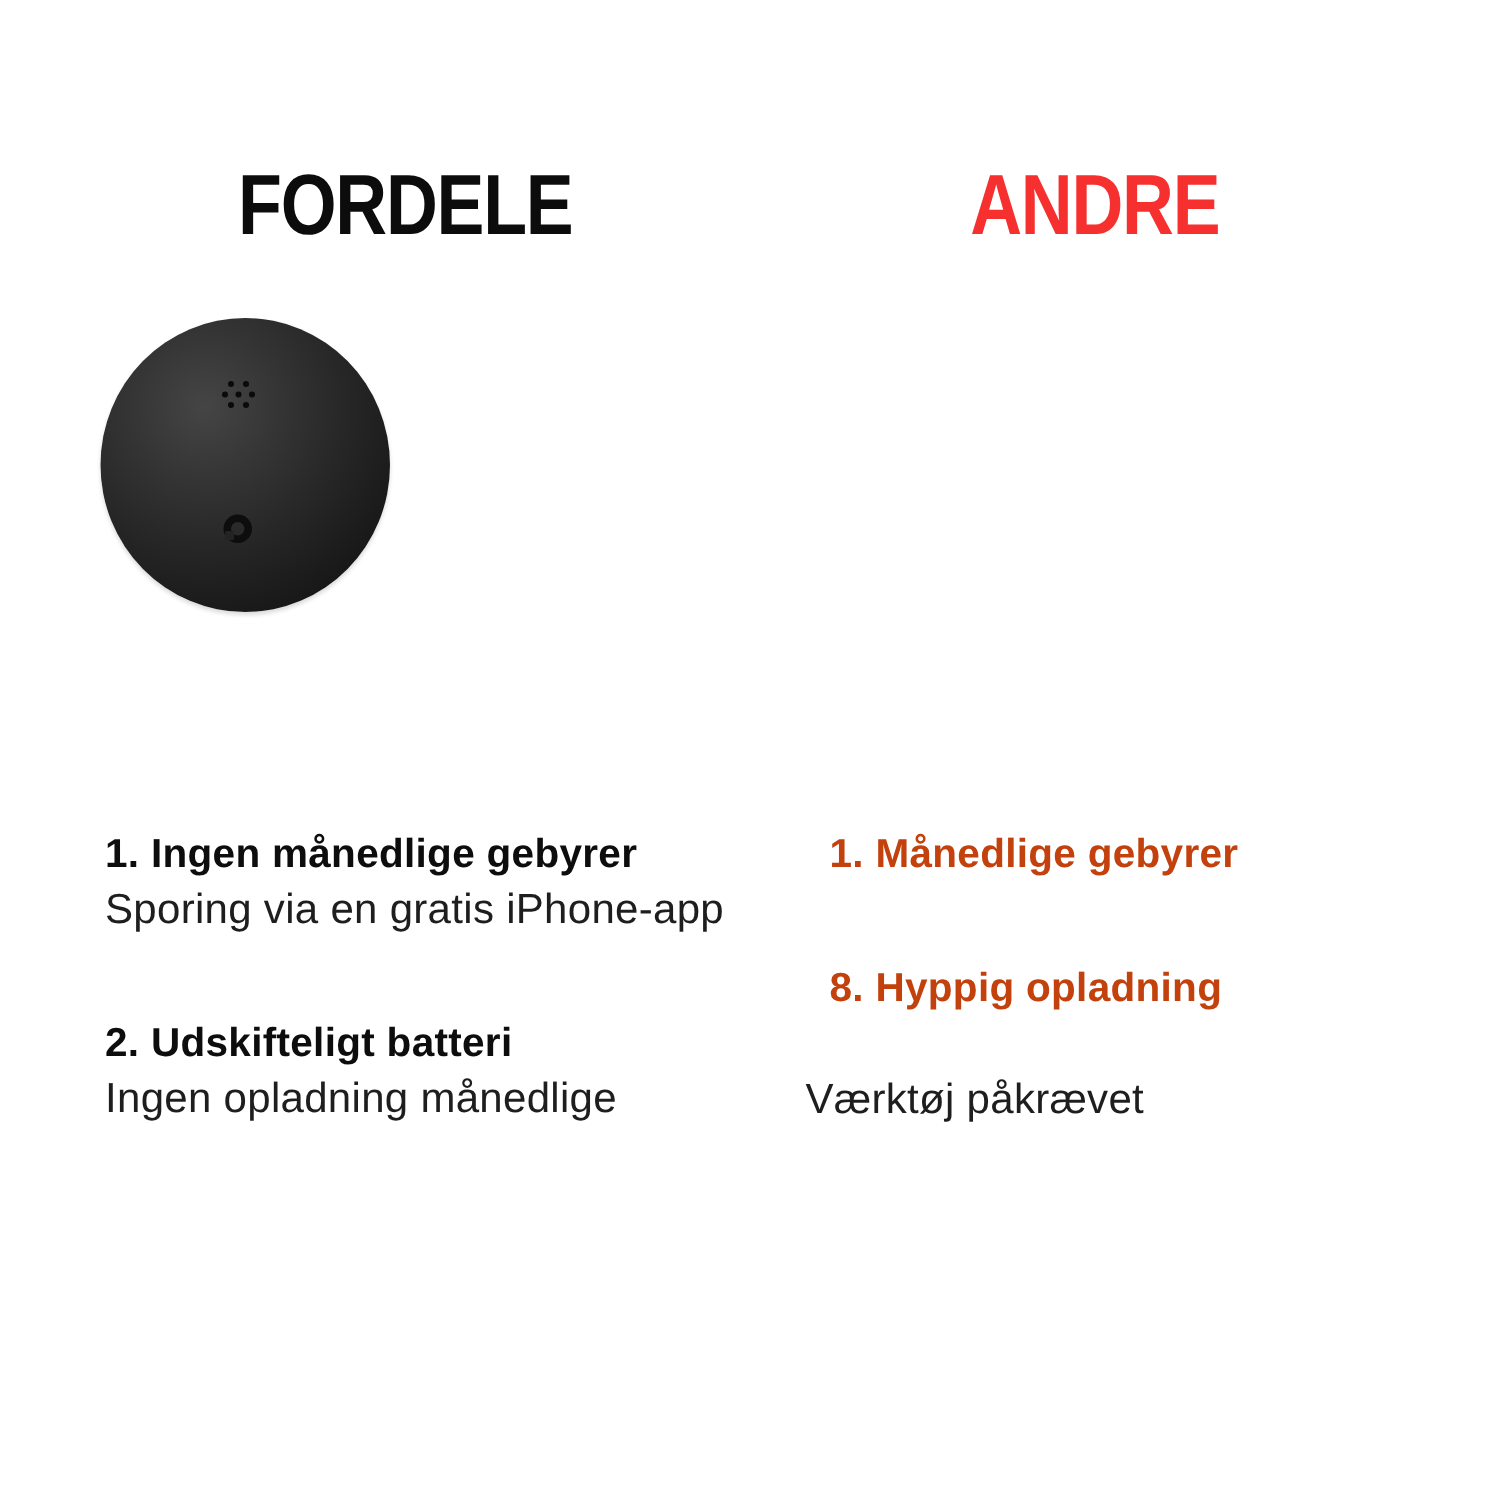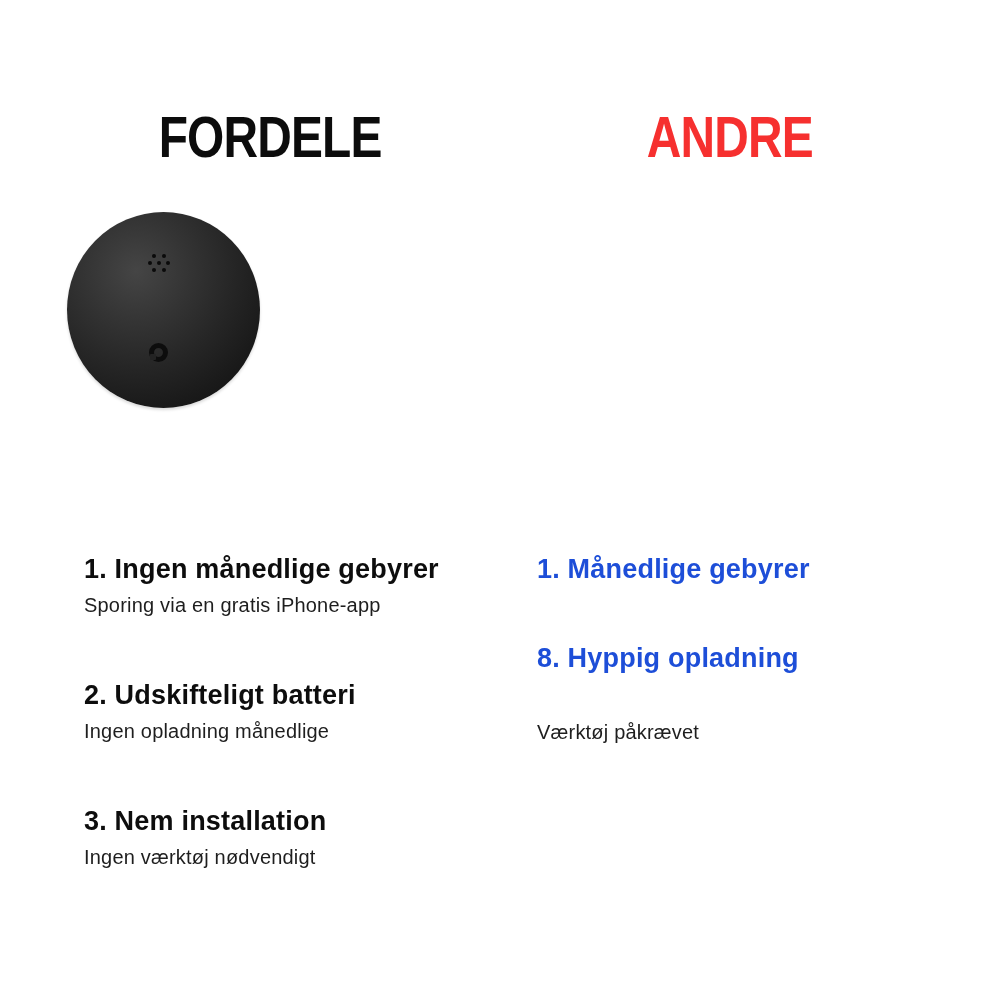--- a/index.html
+++ b/index.html
@@ -73,37 +73,37 @@
     left: -4px;
     bottom: -3px;
     width: 6px;
     height: 6px;
     background: #232323;
     border-radius: 1px;
   }
 
   
   .col { position: absolute; top: 552px; }
-  .col-left  { left: 84px;  width: 470px; }
+  .col-left  { left: 70px;  width: 470px; }
   .col-right { left: 537px; width: 420px; }
 
   .item { margin-bottom: 54px; }
   .col-right .item-2 { margin-bottom: 38px; }
   .item:last-child { margin-bottom: 0; }
 
   .item-heading {
     font-size: 27px;
     font-weight: bold;
     line-height: 35px;
     color: #0d0d0d;
     letter-spacing: 0.2px;
   }
-  .col-right .item-heading { color: #1d4ed8; }
+  .col-right .item-heading { color: #c2410c; margin-left: 16px; }
   .item-body {
-    font-size: 20px;
+    font-size: 28px;
     font-weight: normal;
     line-height: 37px;
     color: #1e1e1e;
     letter-spacing: 0.2px;
   }
 </style>
 </head>
 <body>
 
 <div class="canvas">
@@ -121,24 +121,20 @@
 
   <div class="col col-left">
     <div class="item item-1">
       <div class="item-heading">1. Ingen månedlige gebyrer</div>
       <div class="item-body">Sporing via en gratis iPhone-app</div>
     </div>
     <div class="item item-2">
       <div class="item-heading">2. Udskifteligt batteri</div>
       <div class="item-body">Ingen opladning månedlige</div>
     </div>
-    <div class="item item-3">
-      <div class="item-heading">3. Nem installation</div>
-      <div class="item-body">Ingen værktøj nødvendigt</div>
-    </div>
   </div>
 
   <div class="col col-right">
     <div class="item item-1">
       <div class="item-heading">1. Månedlige gebyrer</div>
     </div>
     <div class="item item-2">
       <div class="item-heading">8. Hyppig opladning</div>
     </div>
     <div class="item item-3">

